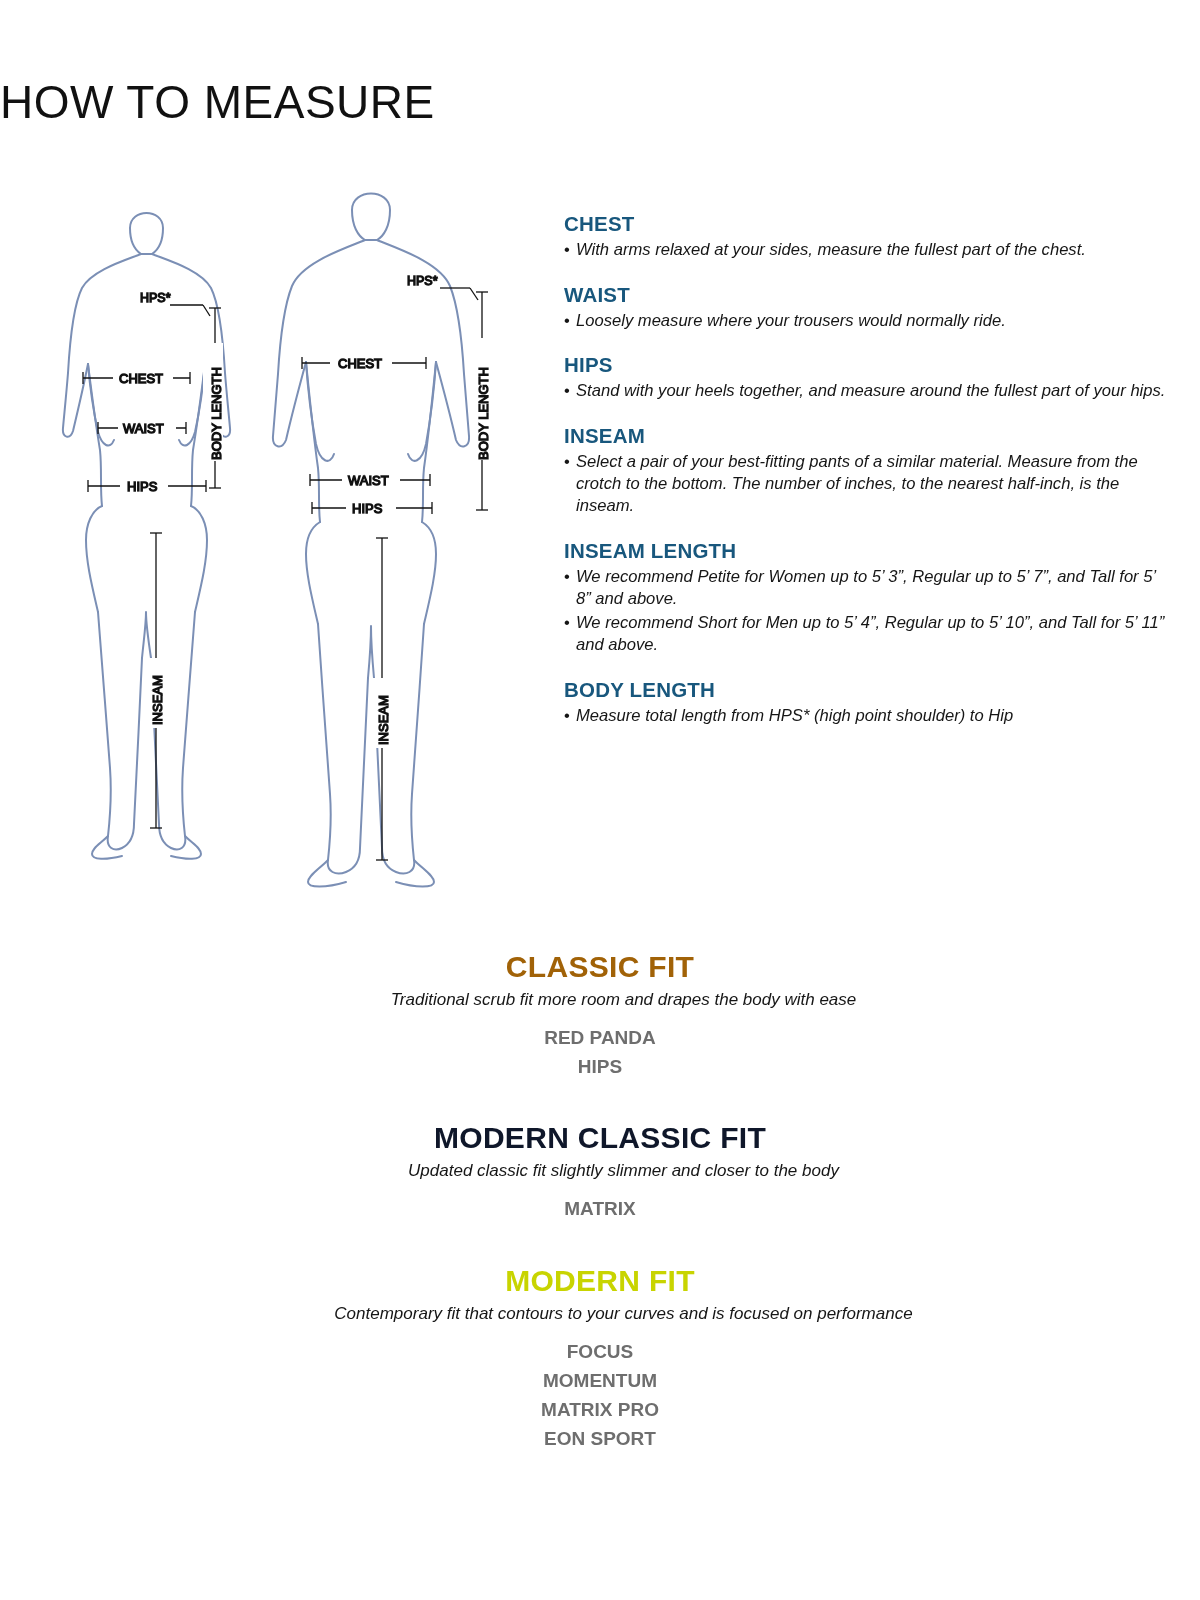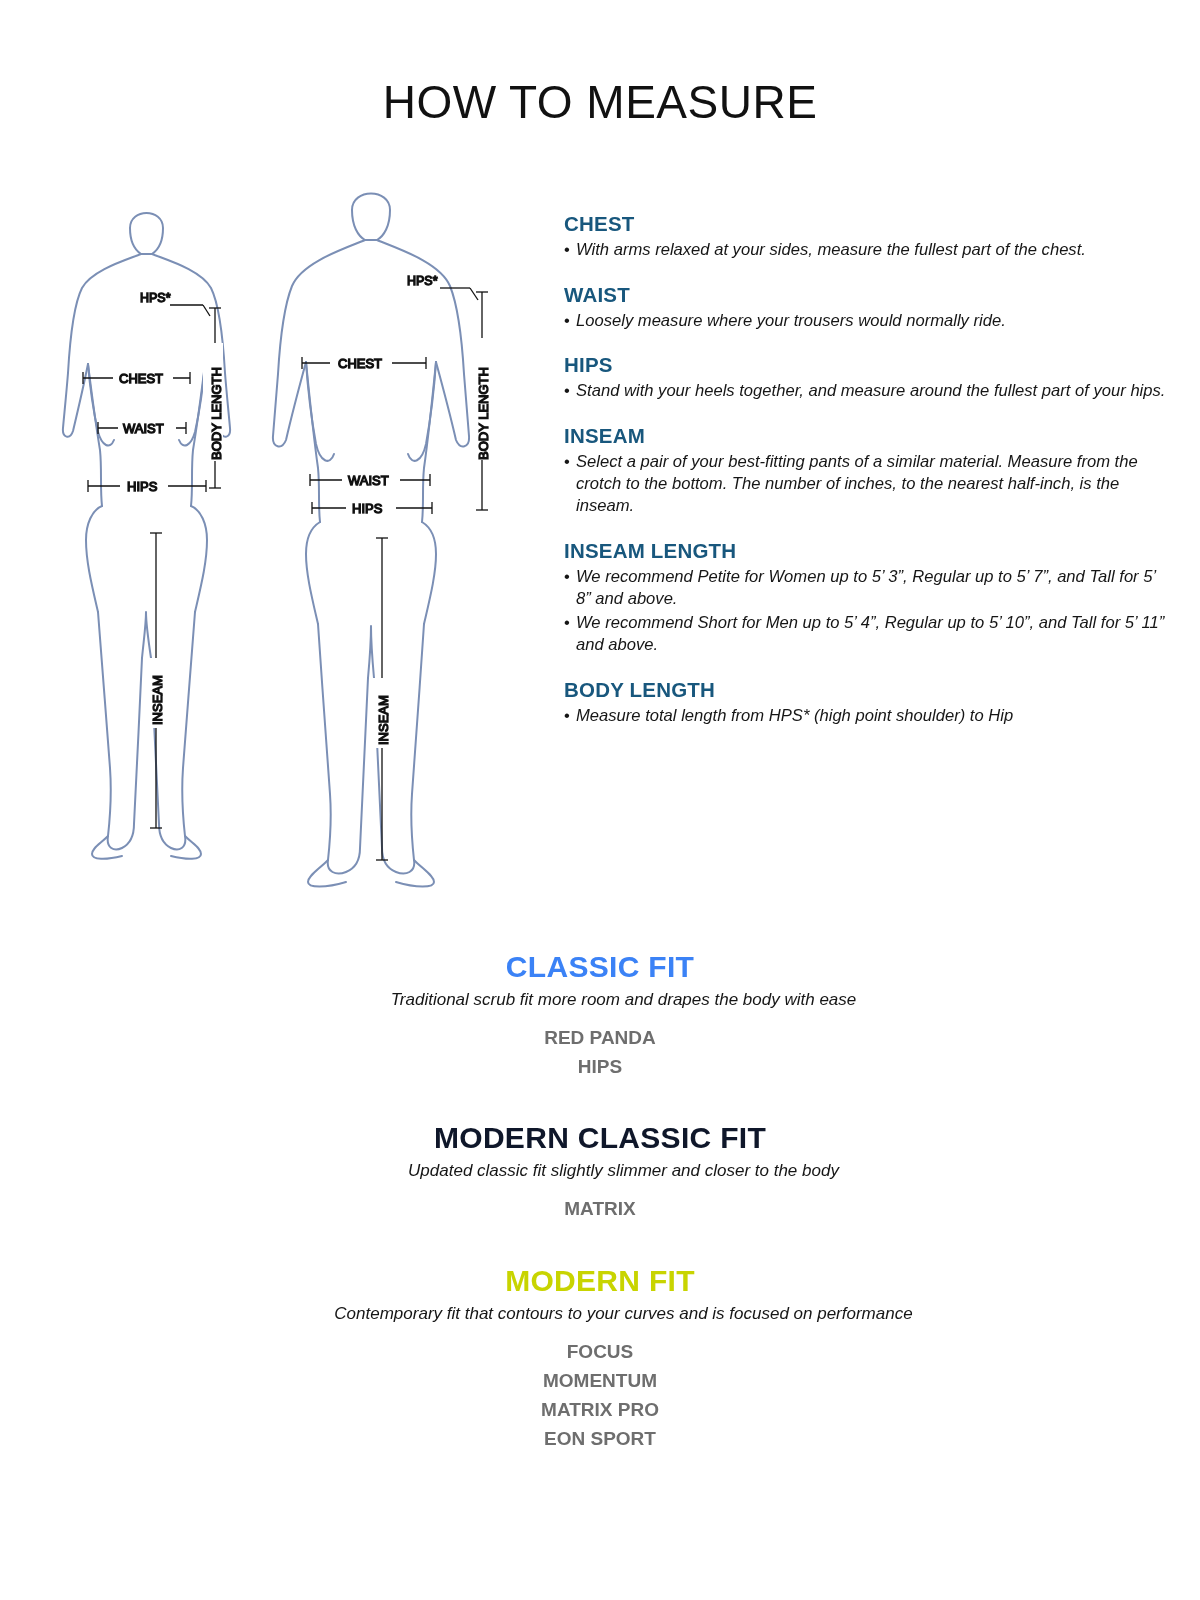--- a/index.html
+++ b/index.html
@@ -16,21 +16,20 @@
     overflow: hidden;
   }
   .page {
     width: 1200px;
     height: 1600px;
     position: relative;
   }
 
   
   .title {
-    text-align: center;
     font-size: 46px;
     font-weight: 400;
     letter-spacing: 0.5px;
     color: #111;
     padding-top: 44px;
     font-family: "Liberation Sans", sans-serif;
   }
 
   
   .top-section {
@@ -319,21 +318,21 @@
           <span class="m-text">Measure total length from HPS* (high point shoulder) to Hip</span>
         </div>
       </div>
 
     </div>
   </div>
 
   <div class="fits">
 
     <div class="fit-block">
-      <div class="fit-title" style="color:#3b82f6">CLASSIC FIT</div>
+      <div class="fit-title" style="color:#a16207">CLASSIC FIT</div>
       <div class="fit-desc">Traditional scrub fit more room and drapes the body with ease</div>
       <div class="fit-products">
         <div>RED PANDA</div>
         <div>HIPS</div>
       </div>
     </div>
 
     <div class="fit-block">
       <div class="fit-title" style="color:#0f172a">MODERN CLASSIC FIT</div>
       <div class="fit-desc">Updated classic fit slightly slimmer and closer to the body</div>

